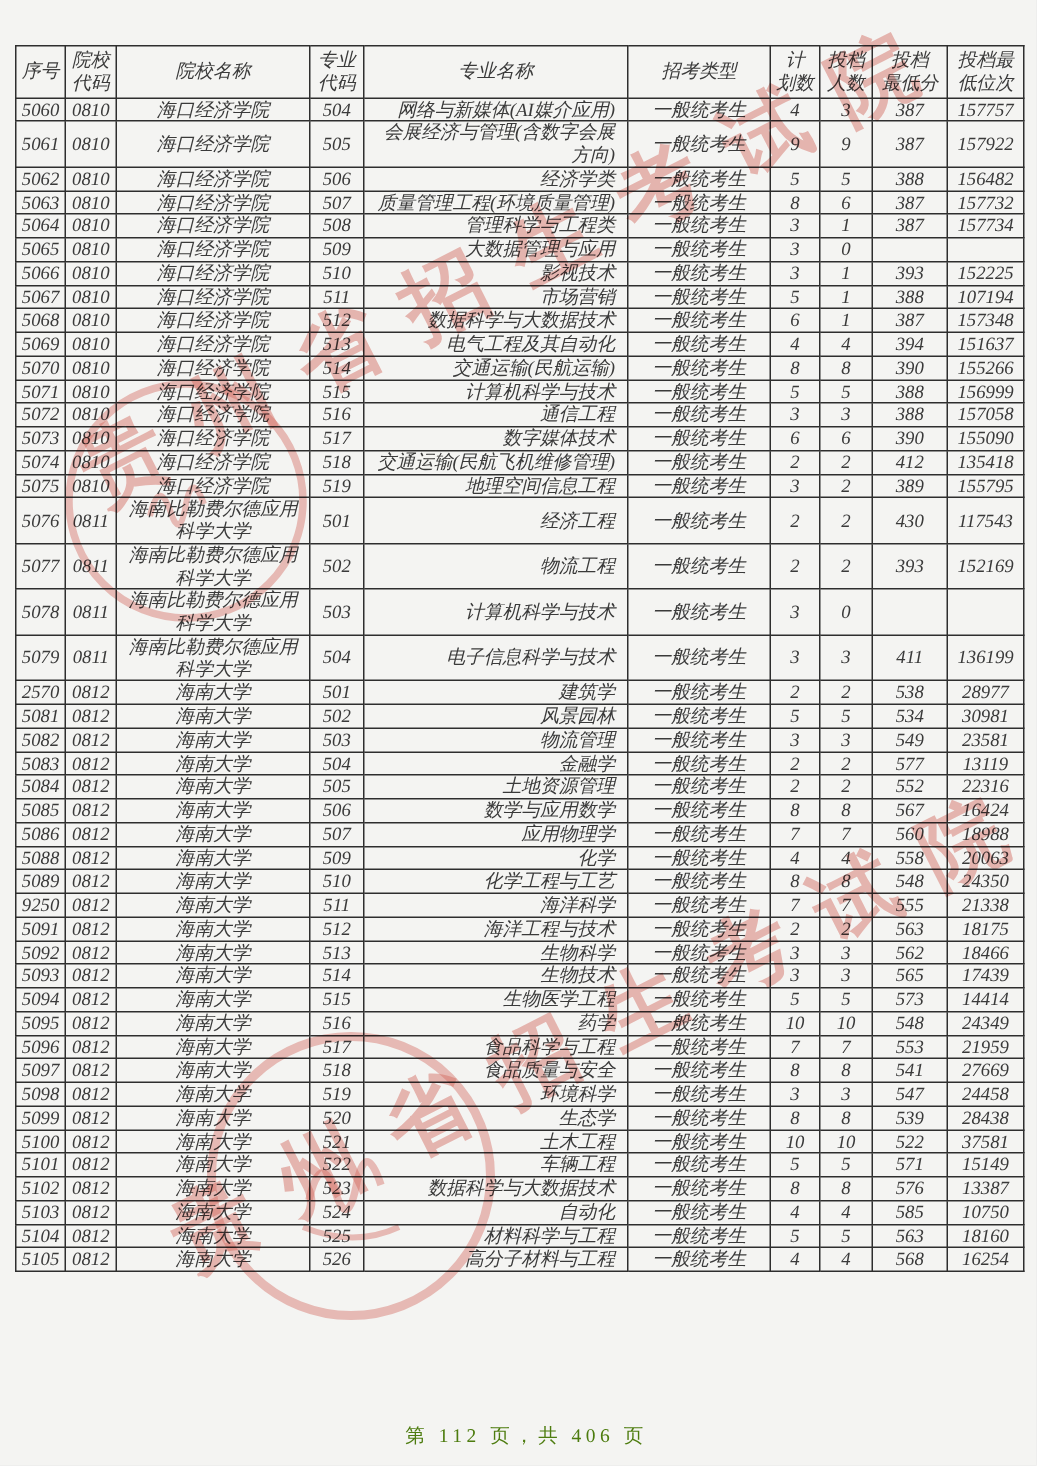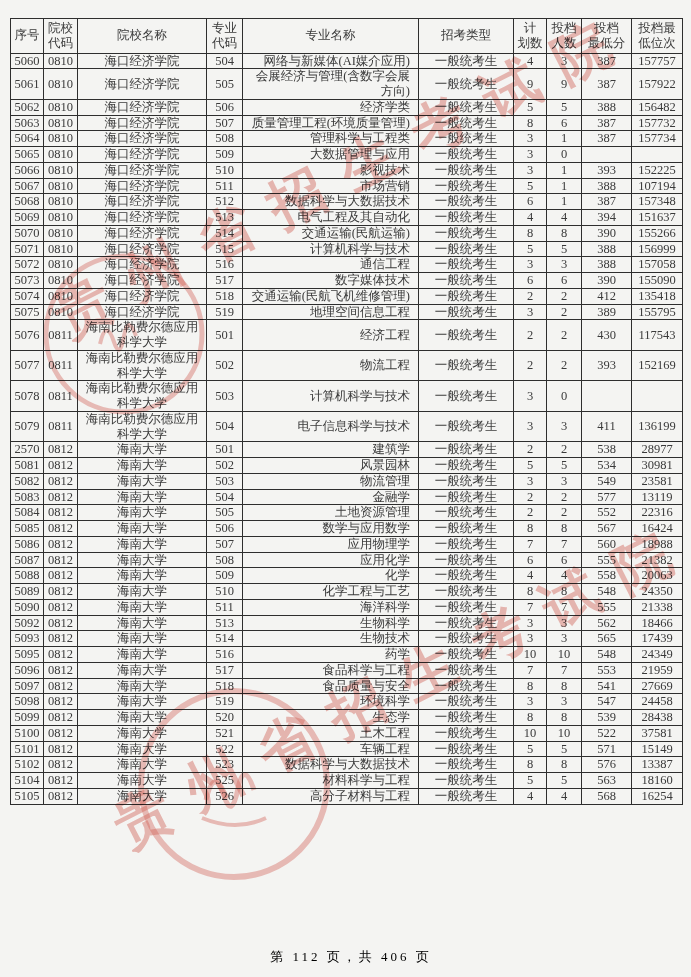--- a/index.html
+++ b/index.html
@@ -4,35 +4,35 @@
 <style>
   html,body{margin:0;padding:0;background:#e9e9e7;}
   .page{
     position:relative;width:691px;height:977px;margin:0 auto;
     background:#f4f4f2;overflow:hidden;
     font-family:"Liberation Serif","DejaVu Serif",serif;
   }
   table.adm{
     position:relative;z-index:1;
     border-collapse:collapse;table-layout:fixed;
-    width:672px;margin:18px 0 0 10px;
+    width:672px;margin:30px 0 0 10px;font-style:italic;
   }
   .adm th,.adm td{
     border:1.5px solid #2e2e2e;
     text-align:center;vertical-align:middle;
     color:#3a3a3a;font-size:12.5px;line-height:1.18;
     padding:0 2px;overflow:hidden;word-break:break-all;
   }
   .adm th{white-space:pre-line;padding:2px 1px;font-weight:normal;}
   .adm td{height:14px;}
   .adm td.c-major{padding:0 8px;text-align:right;}
   .adm td.c-college{padding:0 2px;}
   .footer{
     position:absolute;left:11px;right:0;top:948px;z-index:1;
-    text-align:center;font-size:13px;color:#000000;letter-spacing:3px;
+    text-align:center;font-size:13px;color:#4d7c0f;letter-spacing:3px;
   }
   
   .watermark{
     position:absolute;inset:0;z-index:3;pointer-events:none;
     mix-blend-mode:multiply;color:#dd6e64;
   }
   .wm-band{
     position:absolute;transform-origin:0 50%;
     font-size:56px;letter-spacing:24px;line-height:1;
     white-space:nowrap;font-weight:bold;opacity:.46;
@@ -414,32 +414,20 @@
     <td class="c-college">海南大学</td>
     <td>507</td>
     <td class="c-major">应用物理学</td>
     <td>一般统考生</td>
     <td>7</td>
     <td>7</td>
     <td>560</td>
     <td>18988</td>
   </tr>
         <tr>
-    <td>5087</td>
-    <td>0812</td>
-    <td class="c-college">海南大学</td>
-    <td>508</td>
-    <td class="c-major">应用化学</td>
-    <td>一般统考生</td>
-    <td>6</td>
-    <td>6</td>
-    <td>555</td>
-    <td>21382</td>
-  </tr>
-        <tr>
     <td>5088</td>
     <td>0812</td>
     <td class="c-college">海南大学</td>
     <td>509</td>
     <td class="c-major">化学</td>
     <td>一般统考生</td>
     <td>4</td>
     <td>4</td>
     <td>558</td>
     <td>20063</td>
@@ -450,32 +438,44 @@
     <td class="c-college">海南大学</td>
     <td>510</td>
     <td class="c-major">化学工程与工艺</td>
     <td>一般统考生</td>
     <td>8</td>
     <td>8</td>
     <td>548</td>
     <td>24350</td>
   </tr>
         <tr>
-    <td>5090</td>
+    <td>9250</td>
     <td>0812</td>
     <td class="c-college">海南大学</td>
     <td>511</td>
     <td class="c-major">海洋科学</td>
     <td>一般统考生</td>
     <td>7</td>
     <td>7</td>
     <td>555</td>
     <td>21338</td>
   </tr>
         <tr>
+    <td>5091</td>
+    <td>0812</td>
+    <td class="c-college">海南大学</td>
+    <td>512</td>
+    <td class="c-major">海洋工程与技术</td>
+    <td>一般统考生</td>
+    <td>2</td>
+    <td>2</td>
+    <td>563</td>
+    <td>18175</td>
+  </tr>
+        <tr>
     <td>5092</td>
     <td>0812</td>
     <td class="c-college">海南大学</td>
     <td>513</td>
     <td class="c-major">生物科学</td>
     <td>一般统考生</td>
     <td>3</td>
     <td>3</td>
     <td>562</td>
     <td>18466</td>
@@ -484,20 +484,32 @@
     <td>5093</td>
     <td>0812</td>
     <td class="c-college">海南大学</td>
     <td>514</td>
     <td class="c-major">生物技术</td>
     <td>一般统考生</td>
     <td>3</td>
     <td>3</td>
     <td>565</td>
     <td>17439</td>
+  </tr>
+        <tr>
+    <td>5094</td>
+    <td>0812</td>
+    <td class="c-college">海南大学</td>
+    <td>515</td>
+    <td class="c-major">生物医学工程</td>
+    <td>一般统考生</td>
+    <td>5</td>
+    <td>5</td>
+    <td>573</td>
+    <td>14414</td>
   </tr>
         <tr>
     <td>5095</td>
     <td>0812</td>
     <td class="c-college">海南大学</td>
     <td>516</td>
     <td class="c-major">药学</td>
     <td>一般统考生</td>
     <td>10</td>
     <td>10</td>
@@ -580,20 +592,32 @@
     <td>5102</td>
     <td>0812</td>
     <td class="c-college">海南大学</td>
     <td>523</td>
     <td class="c-major">数据科学与大数据技术</td>
     <td>一般统考生</td>
     <td>8</td>
     <td>8</td>
     <td>576</td>
     <td>13387</td>
+  </tr>
+        <tr>
+    <td>5103</td>
+    <td>0812</td>
+    <td class="c-college">海南大学</td>
+    <td>524</td>
+    <td class="c-major">自动化</td>
+    <td>一般统考生</td>
+    <td>4</td>
+    <td>4</td>
+    <td>585</td>
+    <td>10750</td>
   </tr>
         <tr>
     <td>5104</td>
     <td>0812</td>
     <td class="c-college">海南大学</td>
     <td>525</td>
     <td class="c-major">材料科学与工程</td>
     <td>一般统考生</td>
     <td>5</td>
     <td>5</td>

